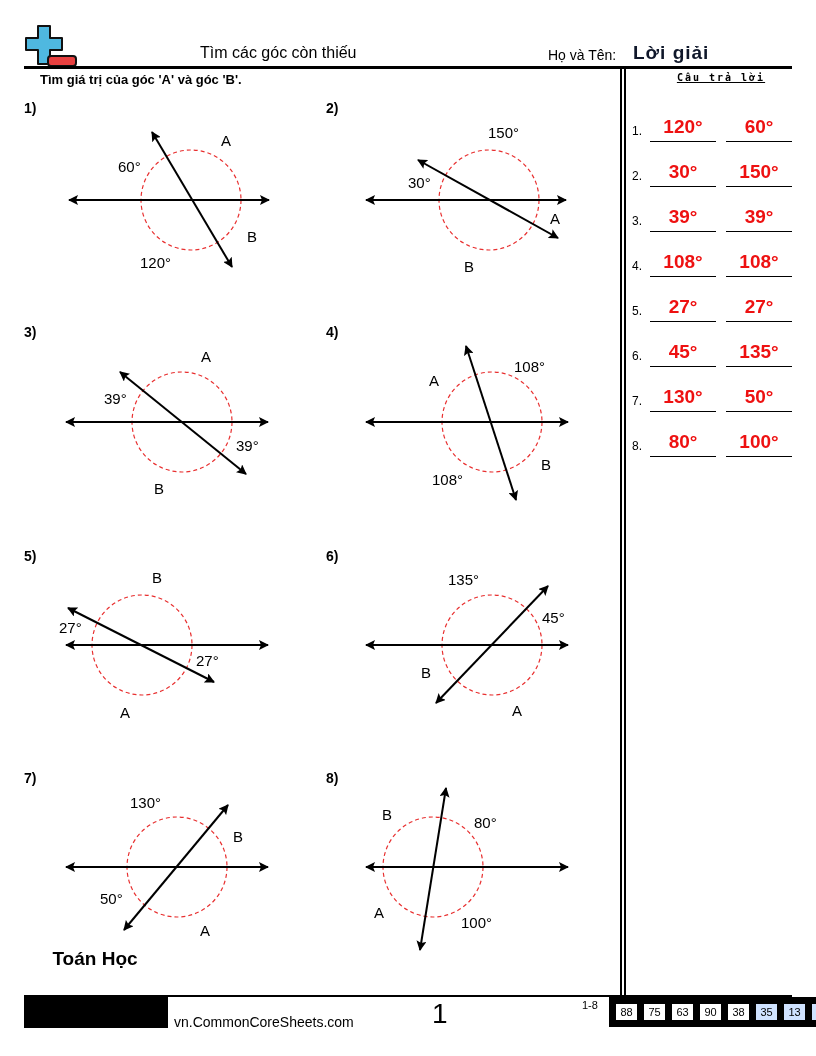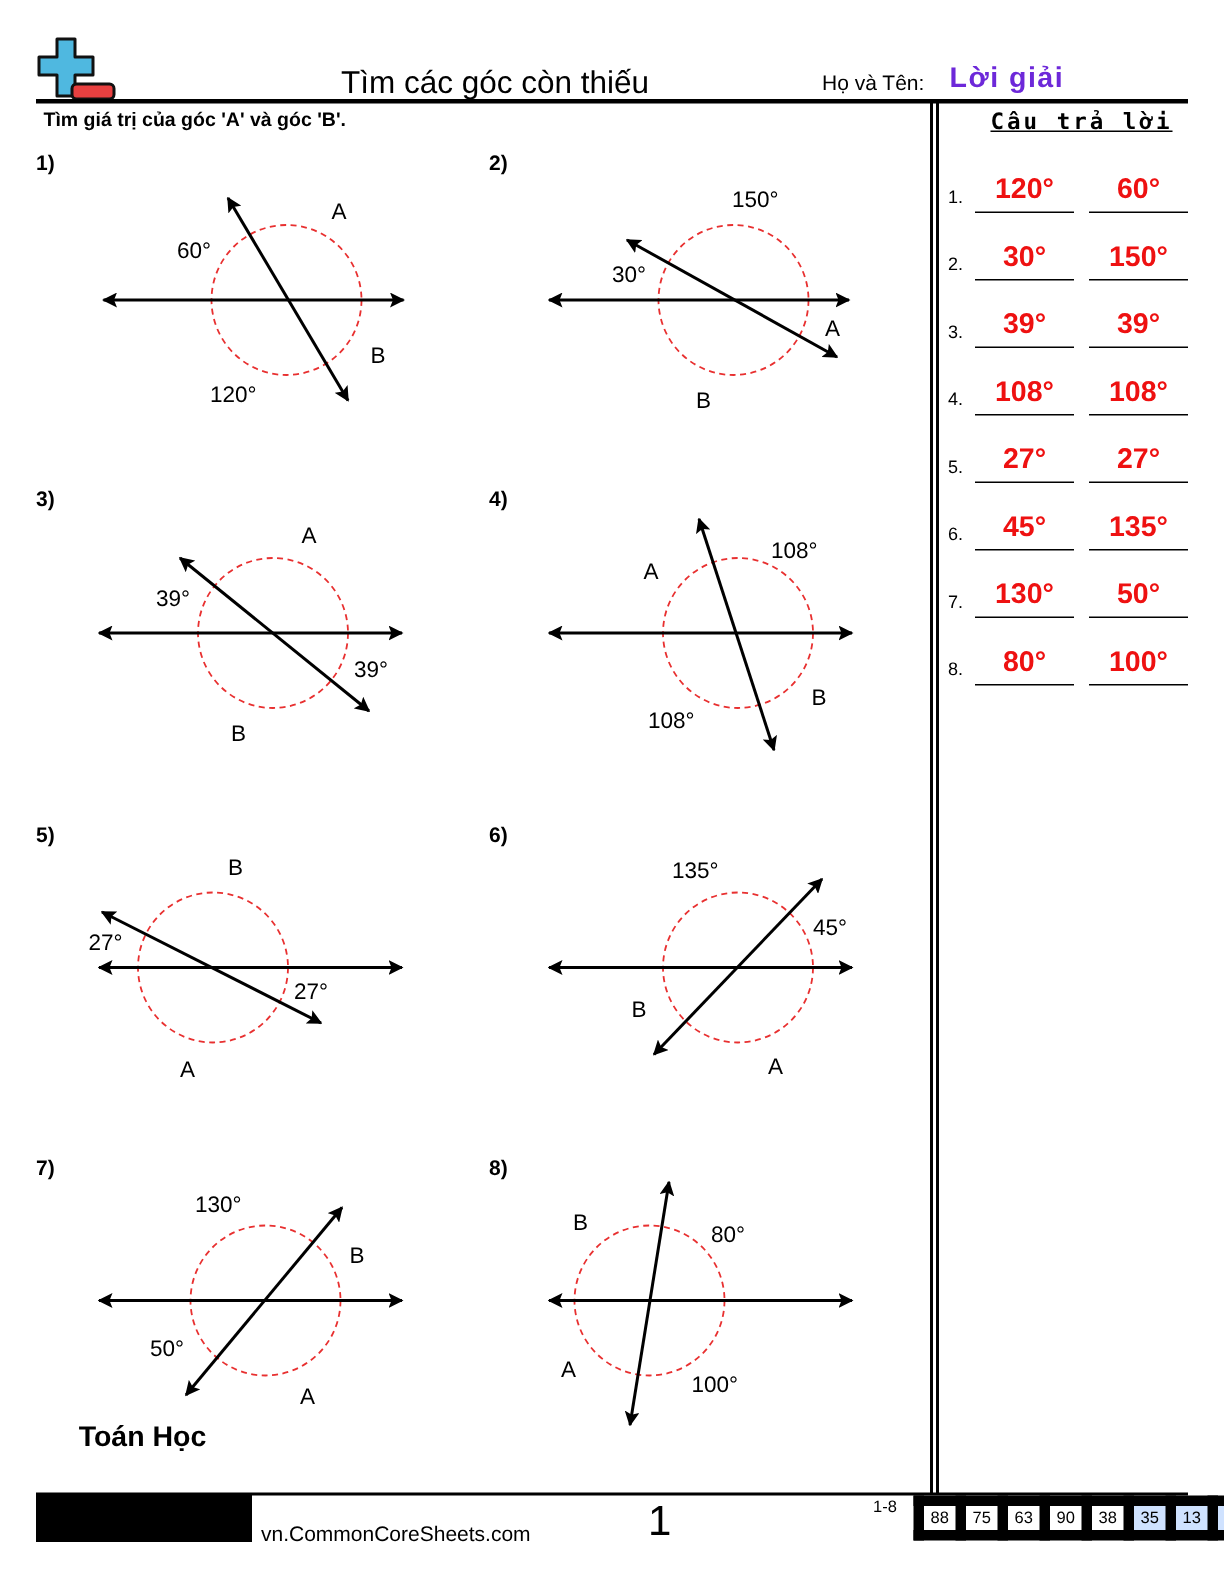--- a/index.html
+++ b/index.html
@@ -1,26 +1,26 @@
 <!DOCTYPE html>
 <html><head>
 <meta charset="utf-8">
 <style>
   html, body { margin:0; padding:0; background:#fff; }
   body { width:816px; height:1056px; position:relative; overflow:hidden; font-family:"Liberation Sans", sans-serif; color:#000; }
   .abs { position:absolute; }
   #logo { left:24px; top:24px; width:56px; height:44px; }
-  #title { left:200px; top:44px; width:260px; text-align:center; font-size:21px; }
+  #title { left:200px; top:44px; width:260px; font-size:16px; }
   #name-label { left:548px; top:47px; font-size:14px; }
-  #name-value { left:633px; top:42px; font-size:19px; font-weight:bold; color:#6d28d9; letter-spacing:1px; }
+  #name-value { left:633px; top:42px; font-size:19px; font-weight:bold; color:#0f172a; letter-spacing:1px; }
   #topline { left:24px; top:66px; width:768px; height:3px; background:#000; }
-  #instruction { left:29px; top:72px; font-size:13px; font-weight:bold; }
+  #instruction { left:40px; top:72px; font-size:13px; font-weight:bold; }
   #vdiv1 { left:620px; top:68px; width:2px; height:928px; background:#000; }
   #vdiv2 { left:624px; top:68px; width:2px; height:928px; background:#000; }
-  #ans-title { left:628px; top:72px; width:186px; text-align:center; font-size:15px; font-weight:bold; letter-spacing:2px; text-decoration:underline; font-family:"DejaVu Sans Mono", monospace; }
+  #ans-title { left:628px; top:72px; width:186px; text-align:center; font-size:10px; font-weight:bold; letter-spacing:2px; text-decoration:underline; font-family:"DejaVu Sans Mono", monospace; }
   .ans-row { position:absolute; left:632px; height:30px; width:170px; }
   .ans-num { position:absolute; left:0; bottom:4px; font-size:12px; }
   .ans-cell { position:absolute; bottom:0; width:66px; height:26px; border-bottom:1.5px solid #000; text-align:center; color:#ee1111; font-weight:bold; font-size:19px; line-height:24px; }
   .ans-cell.a { left:18px; }
   .ans-cell.b { left:94px; }
   .problem { position:absolute; width:300px; height:210px; }
   .pnum { position:absolute; left:0; top:0; font-size:14px; font-weight:bold; }
   .problem svg { position:absolute; left:0; top:0; }
   .lbl { font-family:"Liberation Sans", sans-serif; font-size:15px; fill:#000; }
   #botline { left:24px; top:995px; width:768px; height:2px; background:#000; }

